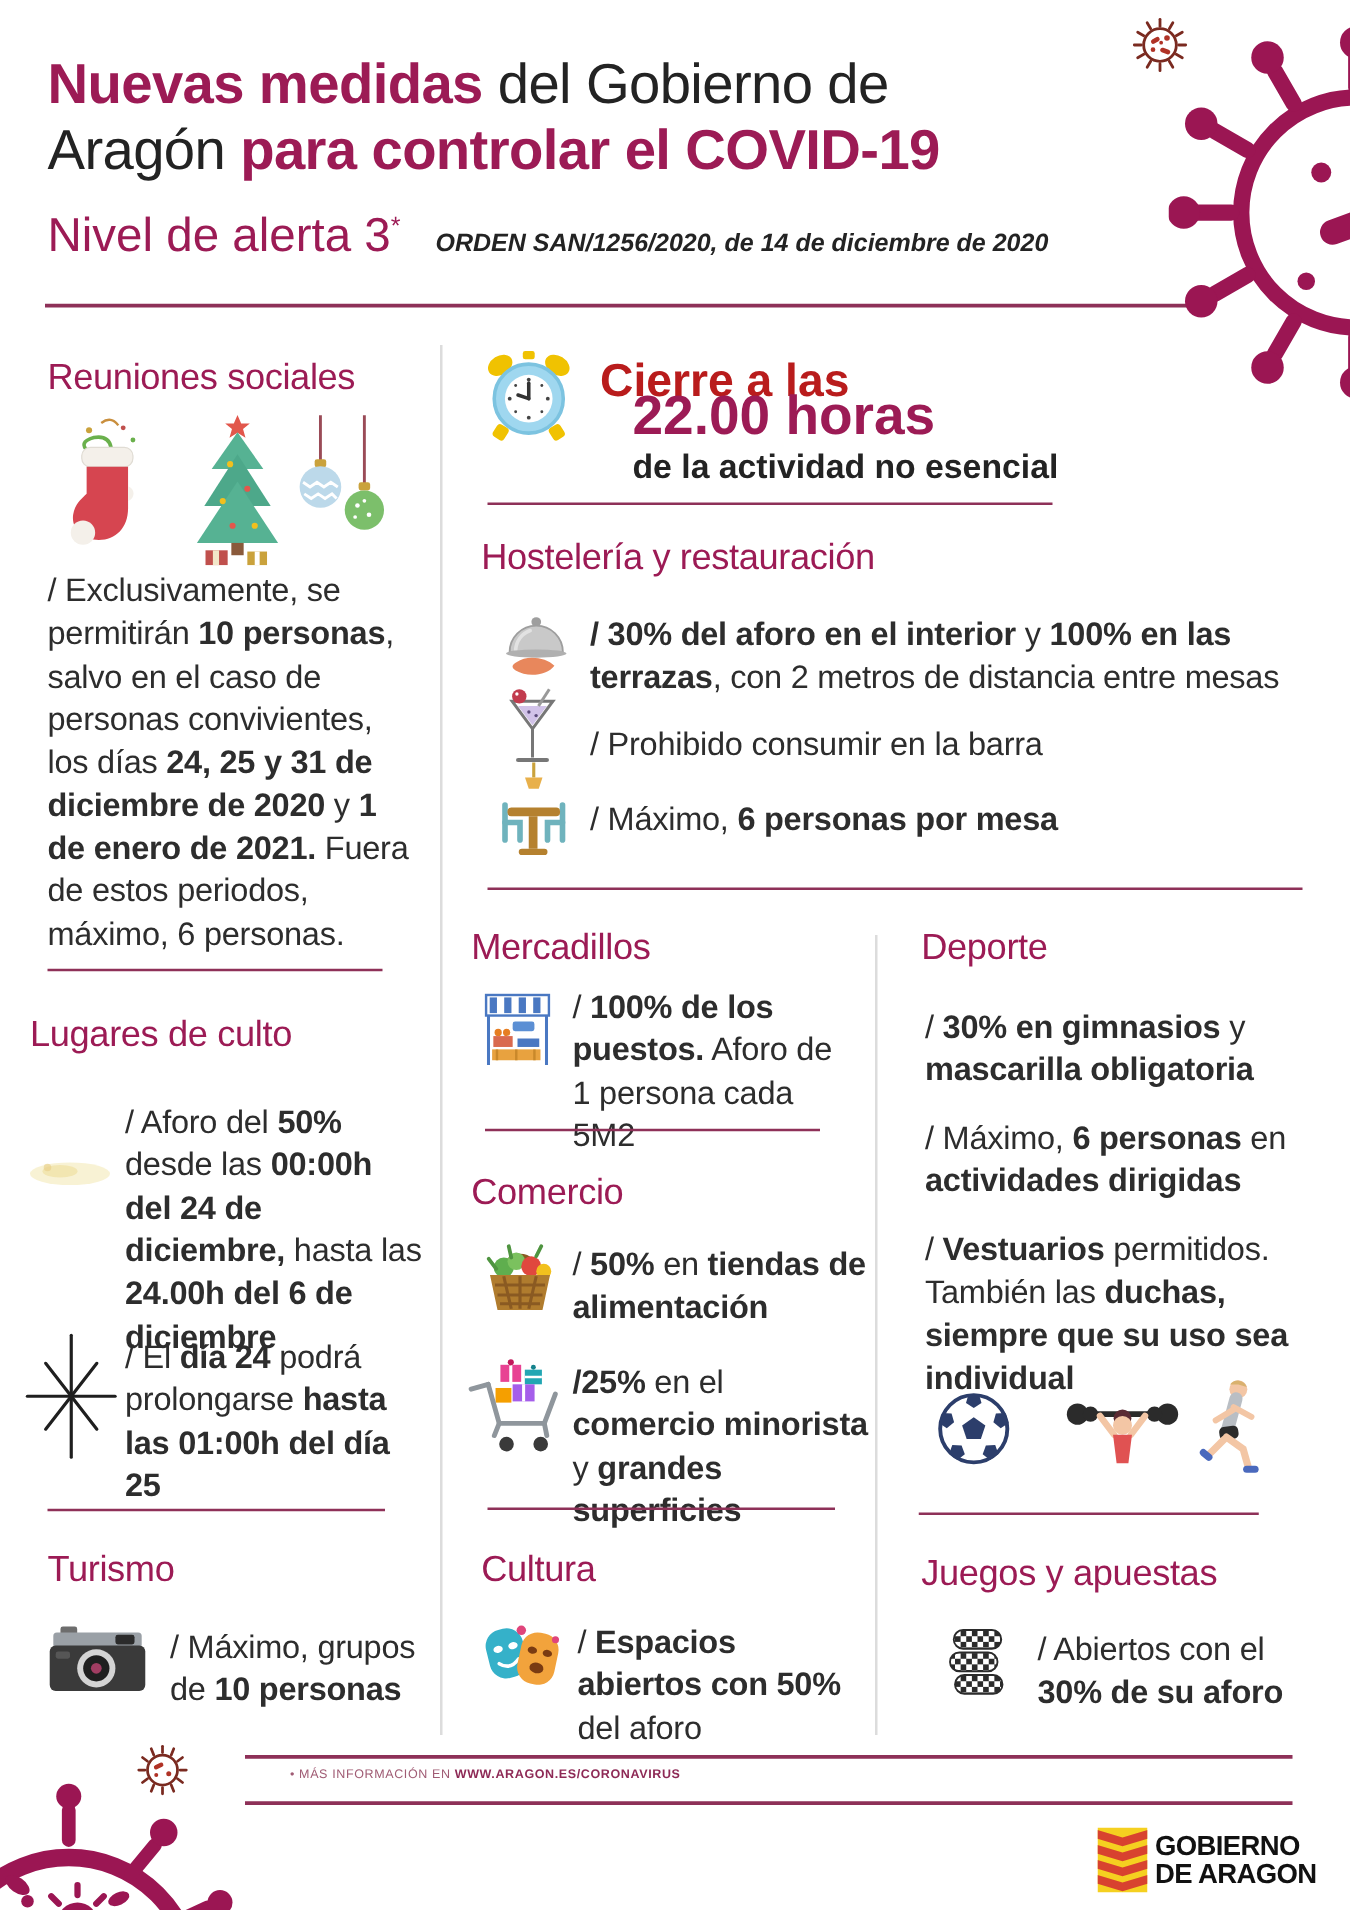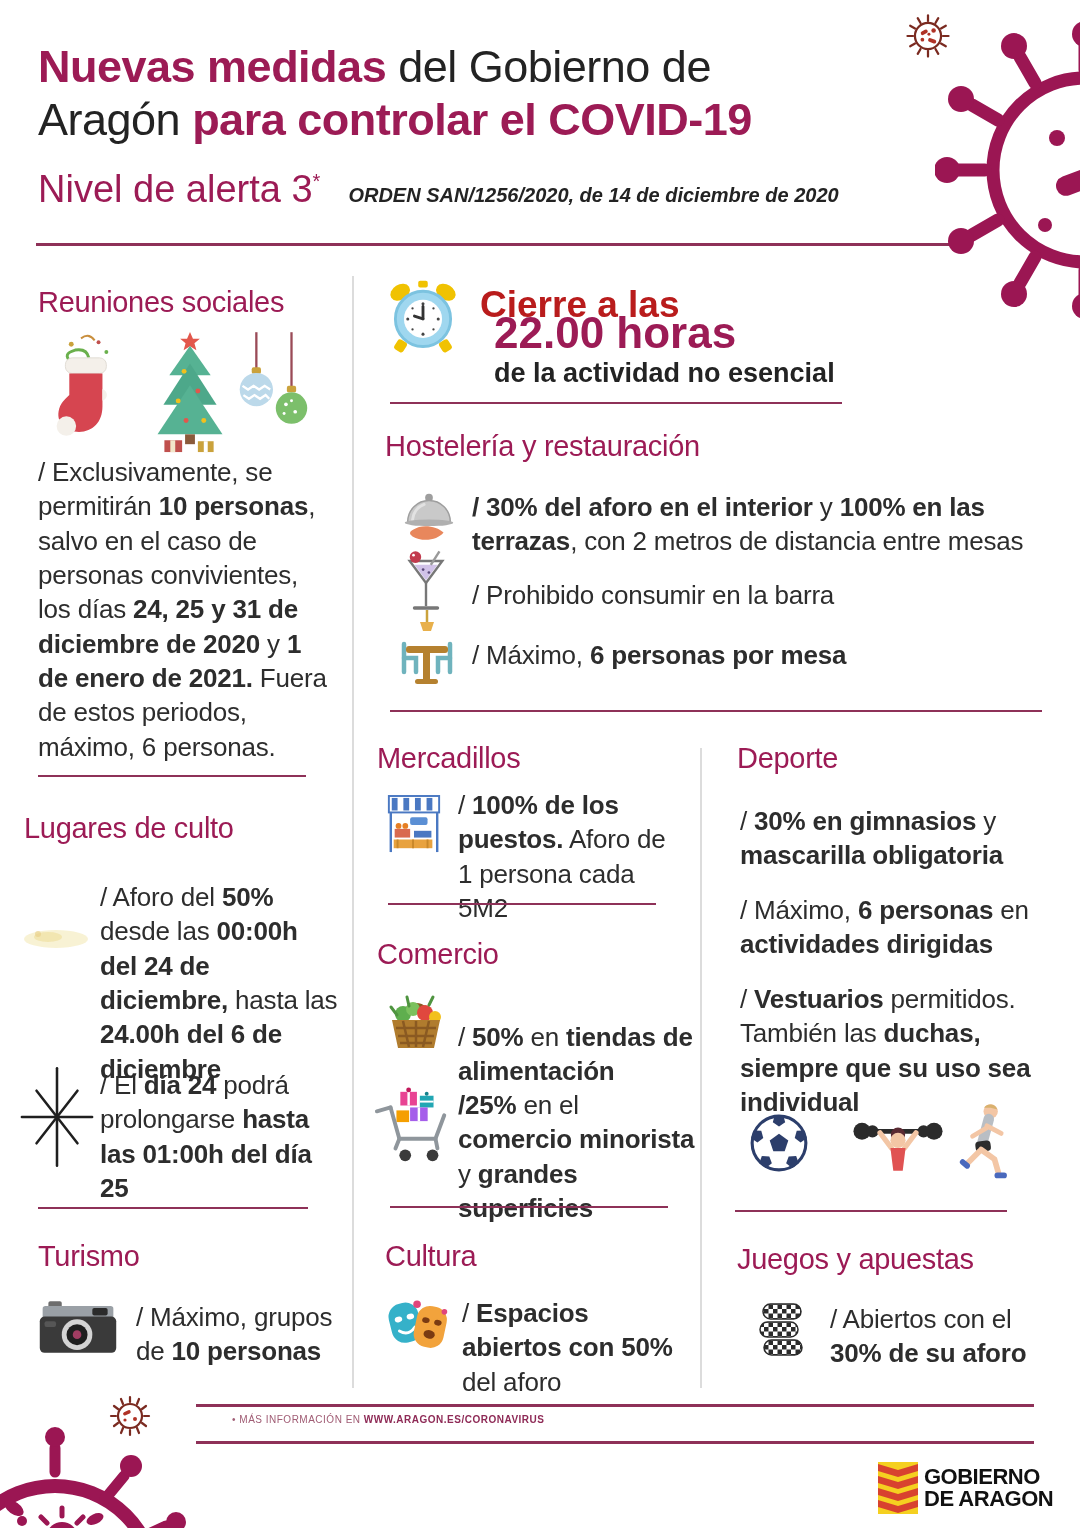--- a/index.html
+++ b/index.html
@@ -17,21 +17,21 @@
   .alert{font-size:38px;color:var(--accent);font-weight:400;}
   .alert sup{font-size:20px;}
   .order{font-size:20px;font-style:italic;font-weight:700;color:#232323;}
   .h{font-size:29px;font-weight:400;color:var(--accent);letter-spacing:-0.3px;}
   .body{font-size:26px;line-height:1.32;color:var(--ink);letter-spacing:-0.2px;}
   .b{font-weight:700;}
   .rule{background:var(--rule);height:3px;}
   .vrule{background:var(--vrule);width:2px;}
   .banner-l1{font-size:37px;font-weight:700;color:#b91c1c;}
   .banner-time{font-size:44px;font-weight:700;color:var(--accent);}
-  .banner-l2{font-size:27px;font-weight:700;color:#232323;margin-left:14px;}
+  .banner-l2{font-size:27px;font-weight:700;color:#232323;margin-left:26px;}
   .baseline-row{display:flex;align-items:baseline;}
   .footer-note{font-size:10px;letter-spacing:0.5px;color:#a05c74;}
   .footer-note .url{color:#8e2a56;font-weight:700;}
   .logo-text{font-size:22px;font-weight:800;color:#111;line-height:0.98;letter-spacing:-0.5px;}
 </style>
 </head>
 <body>
 
 <div class="page">
 
@@ -301,21 +301,21 @@
     <path d="M20 28 a13 13 0 0 1 26 0" fill="none" stroke="#8a5a22" stroke-width="4"></path>
     <circle cx="20" cy="24" r="8" fill="#5fae4e"></circle>
       <circle cx="30" cy="19" r="7" fill="#7bc15e"></circle>
     <circle cx="42" cy="23" r="8" fill="#e0483e"></circle>
       <circle cx="52" cy="27" r="6" fill="#f2c01d"></circle>
     <path d="M14 25 l-6 -8 M26 16 l-2 -9 M46 15 l4 -8" stroke="#4f9440" stroke-width="3" stroke-linecap="round"></path>
     <path d="M9 30 h48 l-6 28 h-36 z" fill="#b07c2e"></path>
     <path d="M13 38 h40 M15 46 h36 M17 53 h32" stroke="#8a5a22" stroke-width="2.5"></path>
     <path d="M20 31 l6 26 M33 31 l0 26 M46 31 l-6 26" stroke="#8a5a22" stroke-width="2.5"></path>
   </svg>
-  <div class="abs body" style="left:458px;top:1020px;width:235px;"><span>/ </span><span class="b">50%</span><span> en </span><span class="b">tiendas de alimentación</span></div>
+  <div class="abs body" style="left:458px;top:994px;width:235px;"><span>/ </span><span class="b">50%</span><span> en </span><span class="b">tiendas de alimentación</span></div>
 
   <svg class="abs" style="left:373px;top:1084px;" width="82" height="84" viewBox="0 0 84 86">
     <rect x="28" y="8" width="17" height="14" fill="#e84393"></rect>
       <line x1="36.5" y1="8" x2="36.5" y2="22" stroke="#fff" stroke-width="2.5"></line>
     <rect x="48" y="12" width="14" height="12" fill="#22a6b3"></rect>
       <line x1="48" y1="18" x2="62" y2="18" stroke="#fff" stroke-width="2"></line>
     <rect x="38" y="24" width="18" height="14" fill="#a55eea"></rect>
       <line x1="47" y1="24" x2="47" y2="38" stroke="#fff" stroke-width="2.5"></line>
     <rect x="24" y="27" width="13" height="12" fill="#f59f00"></rect>
     <circle cx="36.5" cy="6" r="2.5" fill="#c2185b"></circle>

